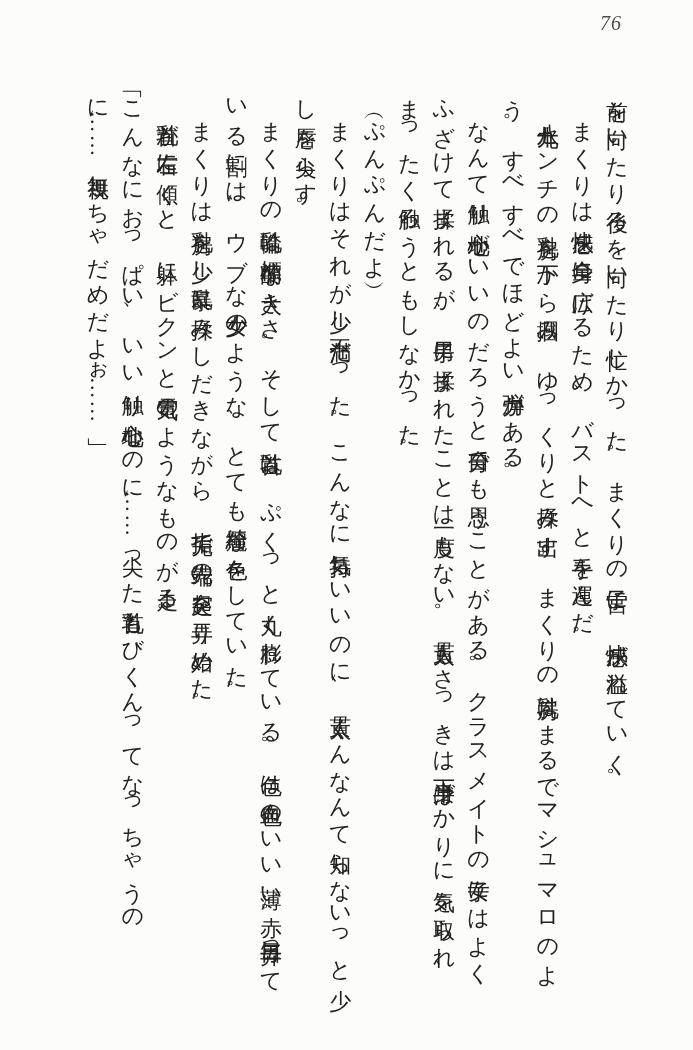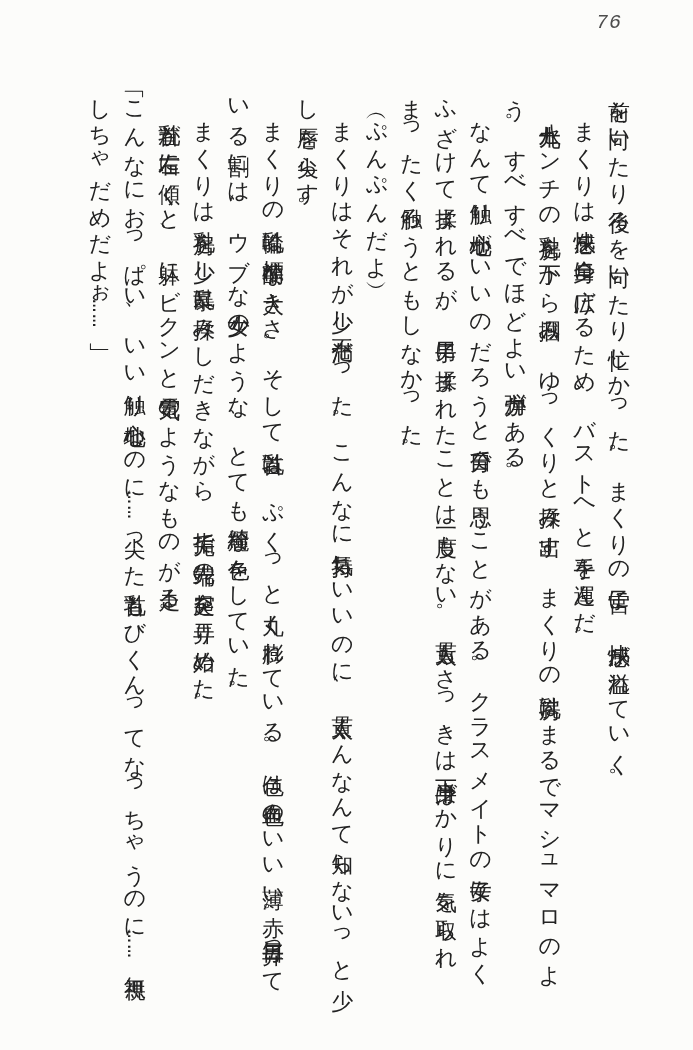--- a/index.html
+++ b/index.html
@@ -11,21 +11,20 @@
     width: 693px;
     height: 1050px;
     position: relative;
     overflow: hidden;
     background: #fcfcfa;
     font-family: "Liberation Serif", "DejaVu Serif", serif;
   }
   .page {
     position: absolute;
     inset: 0;
-    font-family: Liberation Mono, monospace;
   }
   .page-number {
     position: absolute;
     top: 13px;
     right: 71px;
     font-size: 20px;
     font-style: italic;
     color: #4d4d4d;
     letter-spacing: 1px;
     line-height: 1;

